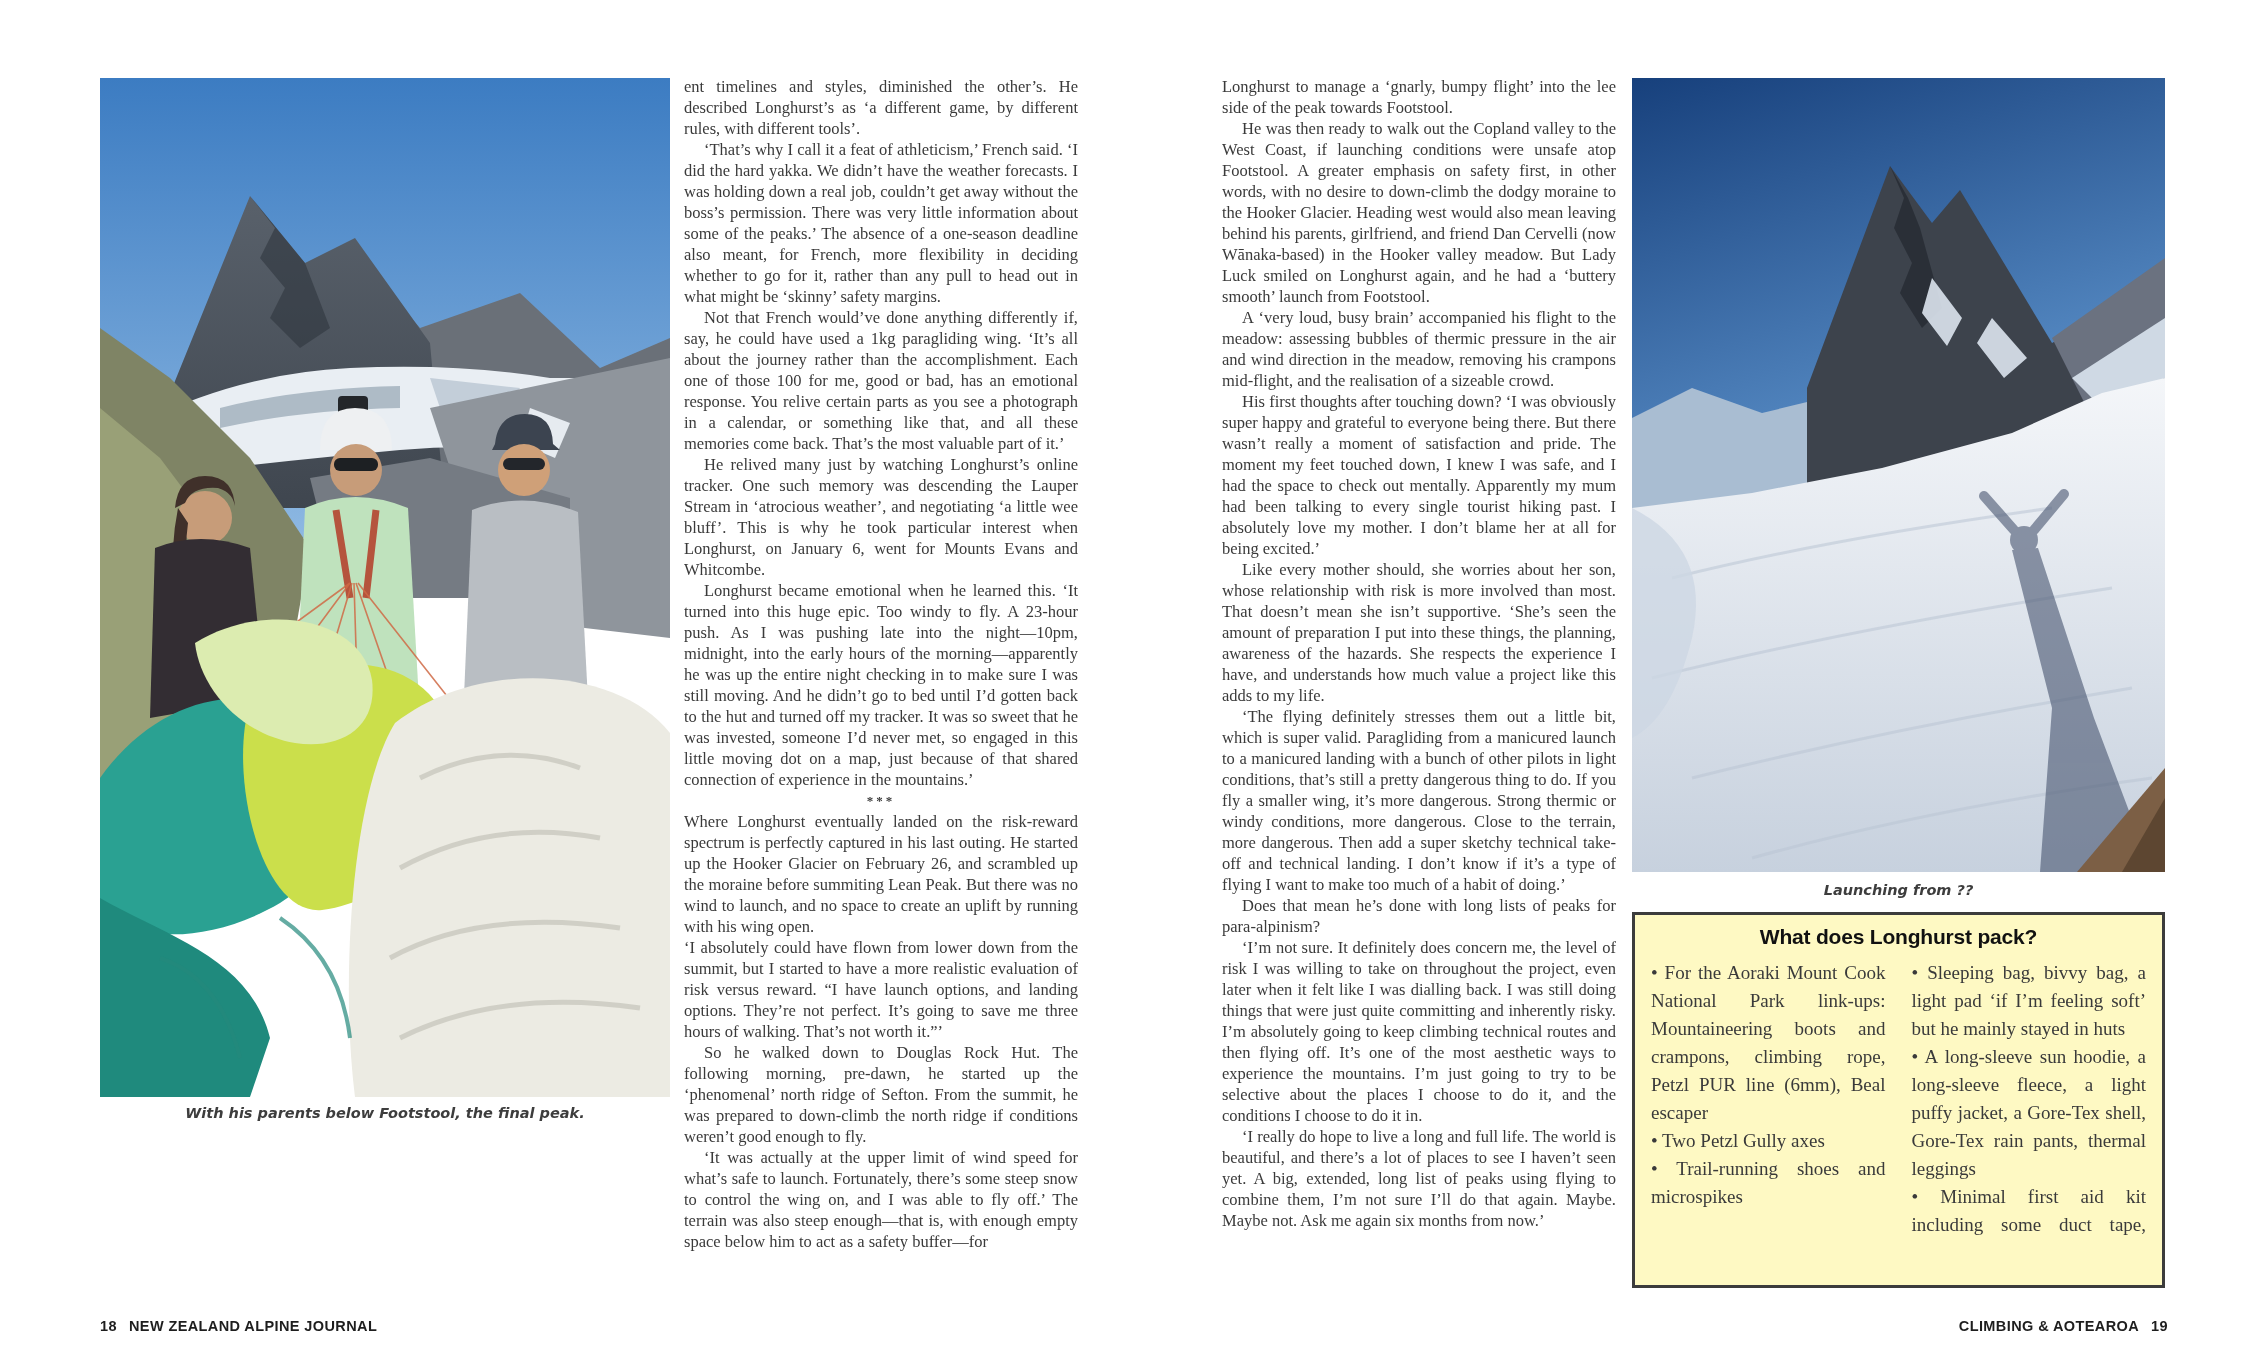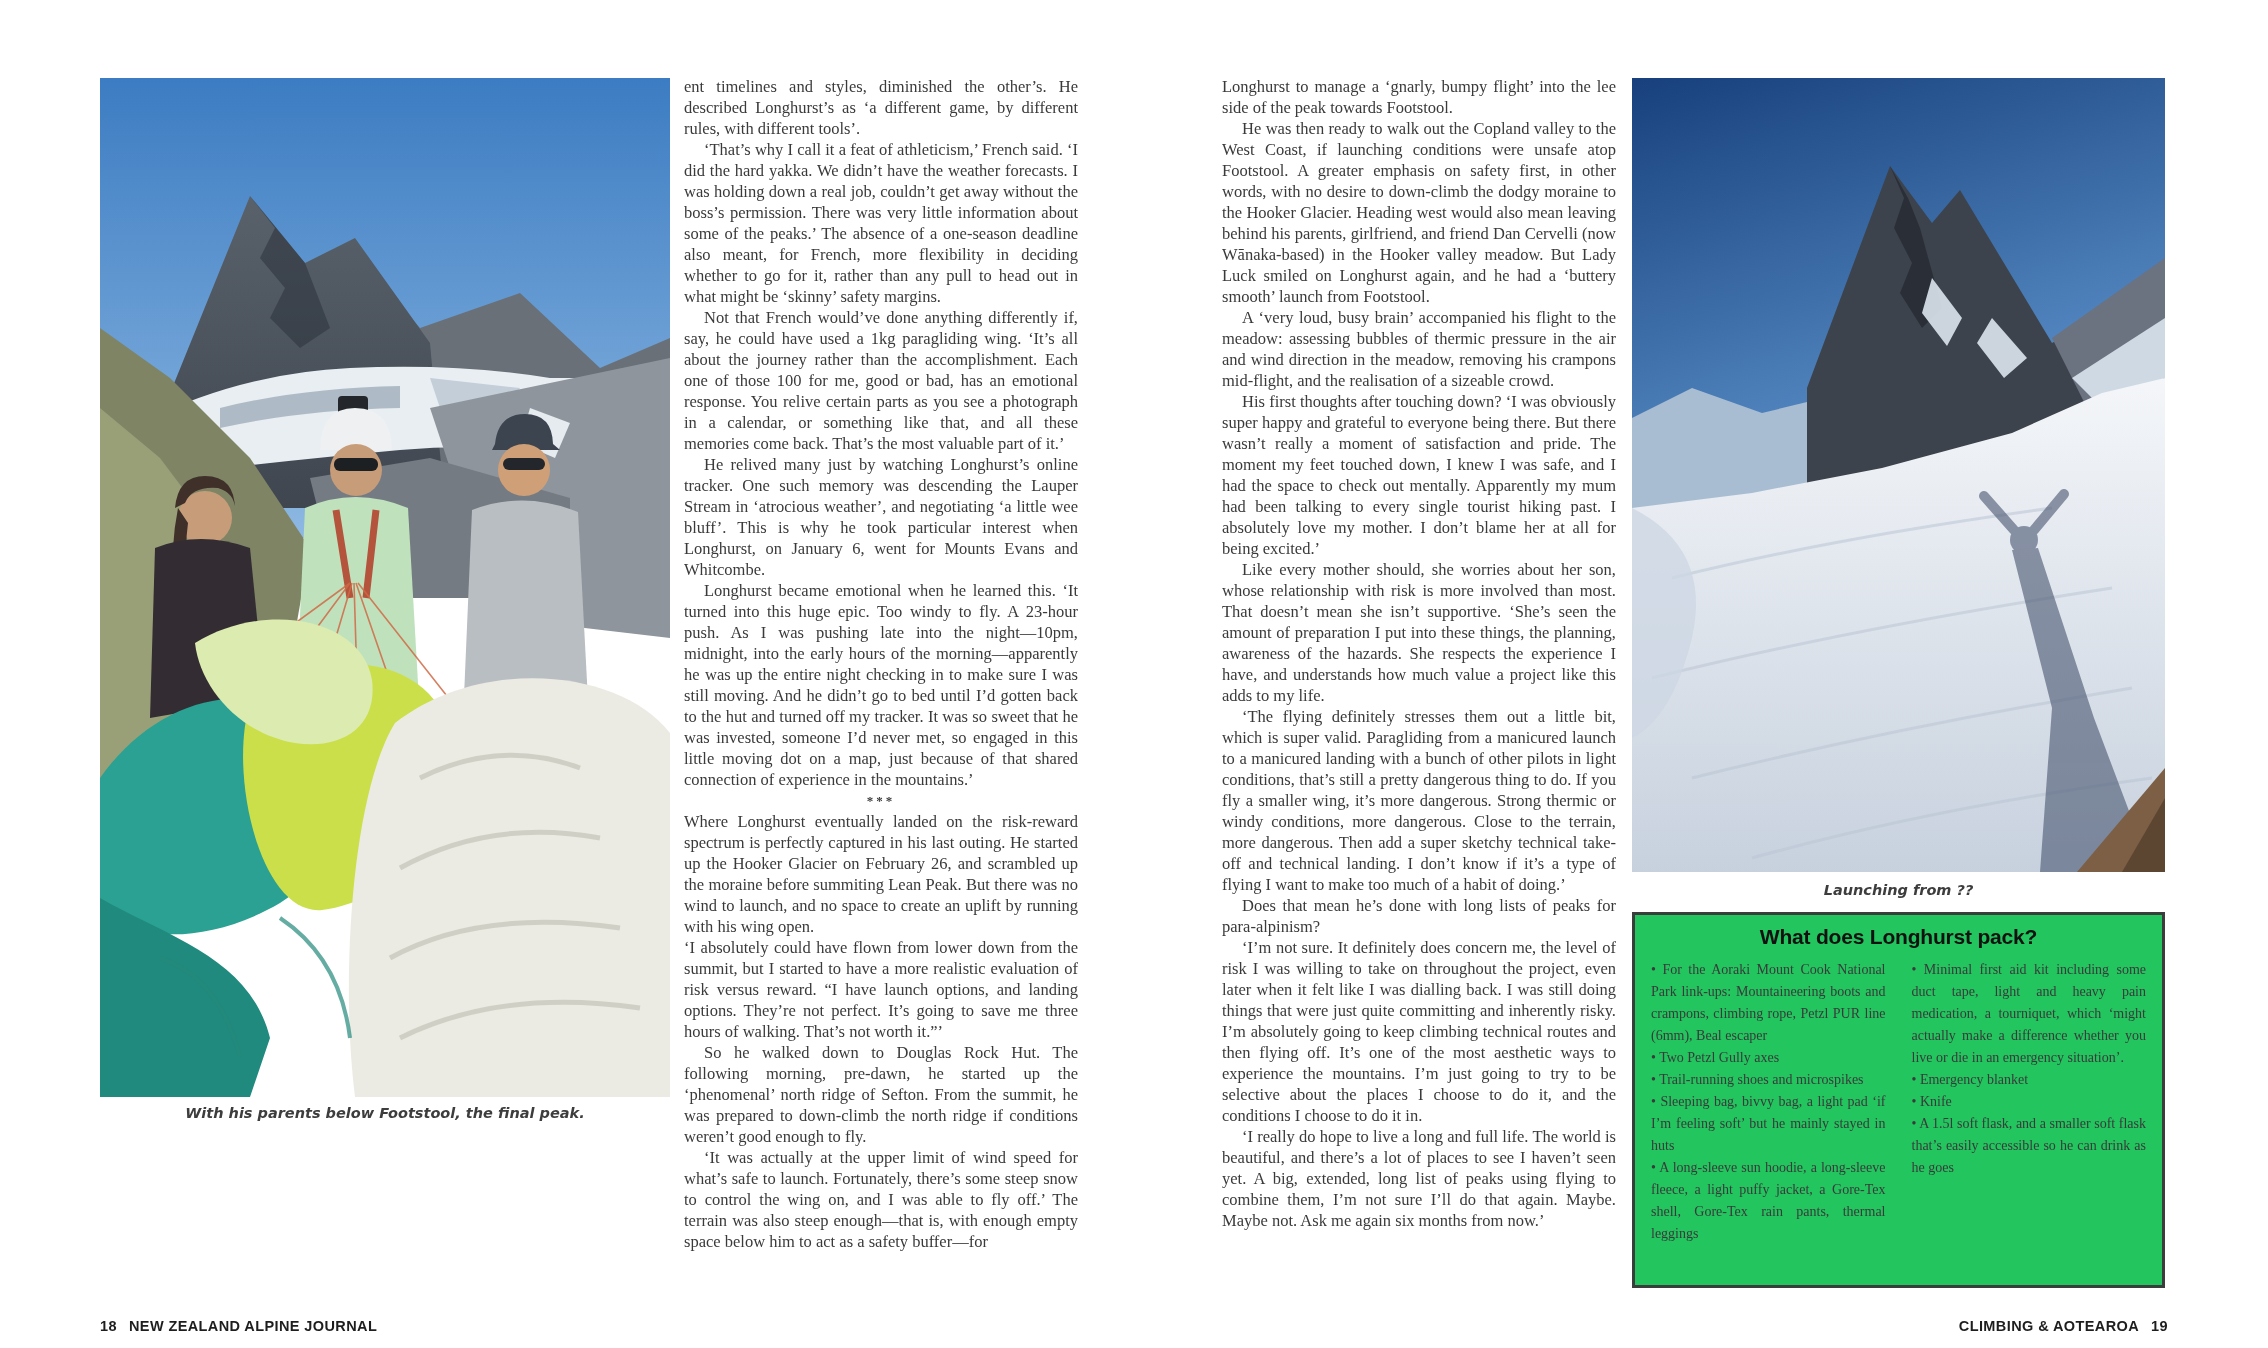--- a/index.html
+++ b/index.html
@@ -17,26 +17,26 @@
   .col p.ind { text-indent:20px; }
   .col p.break { text-align:center; text-indent:0; letter-spacing:3px; font-weight:bold;
                  font-size:13px; line-height:21px; }
 
   
   .caption { position:absolute; font-family:"DejaVu Sans", sans-serif; font-style:italic;
              font-weight:600; font-size:14.5px; color:#3d3d3d; text-align:center; }
 
   
   .pack-box { position:absolute; left:1632px; top:912px; width:533px; height:376px;
-              border:3px solid #3c3c3c; background:#22c55e; padding:10px 16px 12px 16px; }
+              border:3px solid #3c3c3c; background:#fef9c3; padding:10px 16px 12px 16px; }
   .pack-title { font-family:"Liberation Sans", sans-serif; font-weight:bold;
                 font-size:21px; letter-spacing:-0.2px; color:#111; text-align:center;
                 margin-bottom:10px; }
   .pack-cols { columns:2; column-gap:26px; column-fill:auto; height:306px; overflow:hidden;
-               font-size:14px; line-height:22px; color:#3a3a3a; text-align:justify; }
+               font-size:19px; line-height:28px; color:#3a3a3a; text-align:justify; }
   .pack-cols p { margin:0; }
 
   
   .footer { position:absolute; top:1318px; font-family:"Liberation Sans", sans-serif;
             font-weight:bold; font-size:14.5px; letter-spacing:0.4px; color:#1e1e1e;
             white-space:nowrap;text-align:right; }
   .footer .num { margin:0 12px 0 0; }
   .footer.right .num { margin:0 0 0 12px;text-align:center; }
 </style>
 </head>

